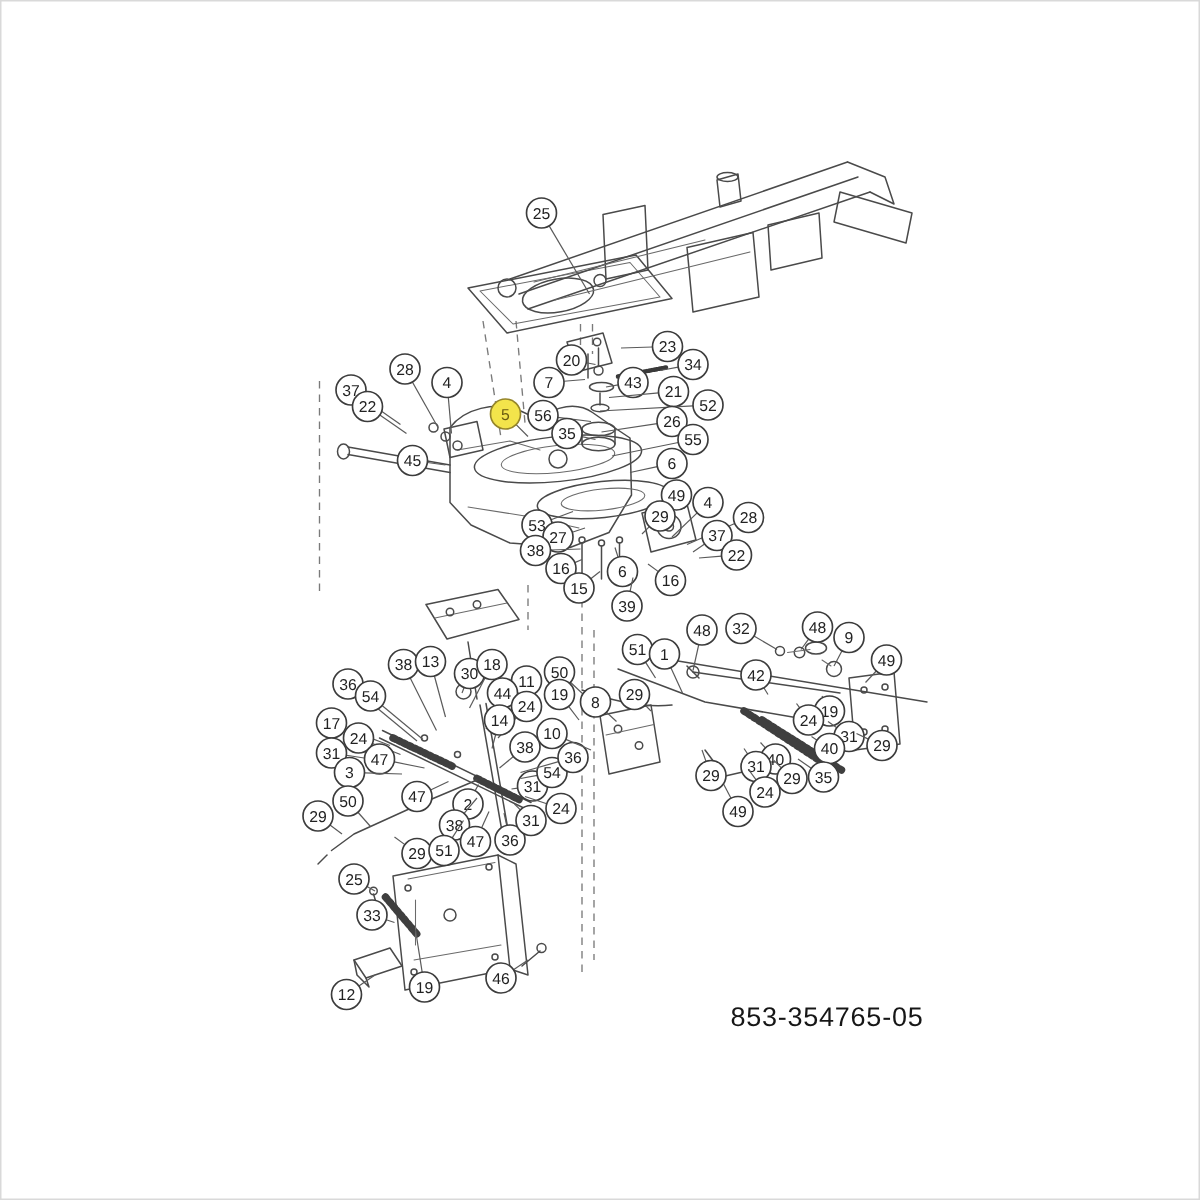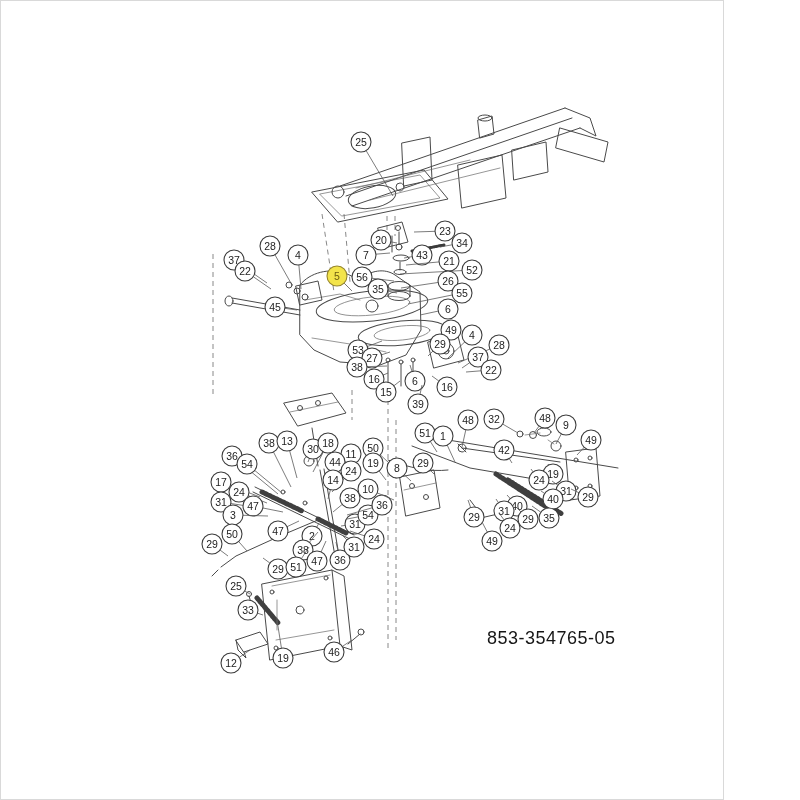--- a/index.html
+++ b/index.html
@@ -1,29 +1,29 @@
 <!DOCTYPE html>
 <html><head>
 <meta charset="utf-8">
 <style>
   html,body{margin:0;padding:0;background:#fff;}
-  #stage{position:relative;width:724px;height:800px;background:#ffffff;
+  #stage{position:relative;width:800px;height:800px;background:#ffffff;
          box-shadow:inset 0 0 0 1px #d9d9d9;overflow:hidden;
          font-family:"Liberation Sans",sans-serif;}
   #diagram-svg{position:absolute;left:0;top:0;}
   .art{stroke:#4a4a4a;fill:none;stroke-width:1;stroke-linejoin:round;stroke-linecap:round;}
   .art-thin{stroke:#6a6a6a;fill:none;stroke-width:0.7;}
   .dash{stroke:#7a7a7a;fill:none;stroke-width:0.9;stroke-dasharray:5 4;}
   .coil{stroke:#3f3f3f;fill:none;stroke-width:5;stroke-dasharray:1.8 2;}
   .thickrod{stroke:#3a3a3a;fill:none;stroke-width:3;stroke-dasharray:2 1.5;}
   .callout-line{stroke-width:0.8;fill:none;}
   .callout circle{stroke-width:1.1;}
   .callout text{font-family:"Liberation Sans",sans-serif;font-size:10.5px;
                 text-anchor:middle;}
-  #part-number{position:absolute;left:487px;top:628px;font-size:18px;
+  #part-number{position:absolute;left:487px;top:668px;font-size:18px;
                letter-spacing:0.5px;color:#161616;}
 </style>
 </head>
 <body>
 
 <div id="stage">
   <svg id="diagram-svg" width="800" height="800" viewBox="0 0 800 800">
 
     <g class="dash">
       <path d="M322,214 L334,292"></path>

